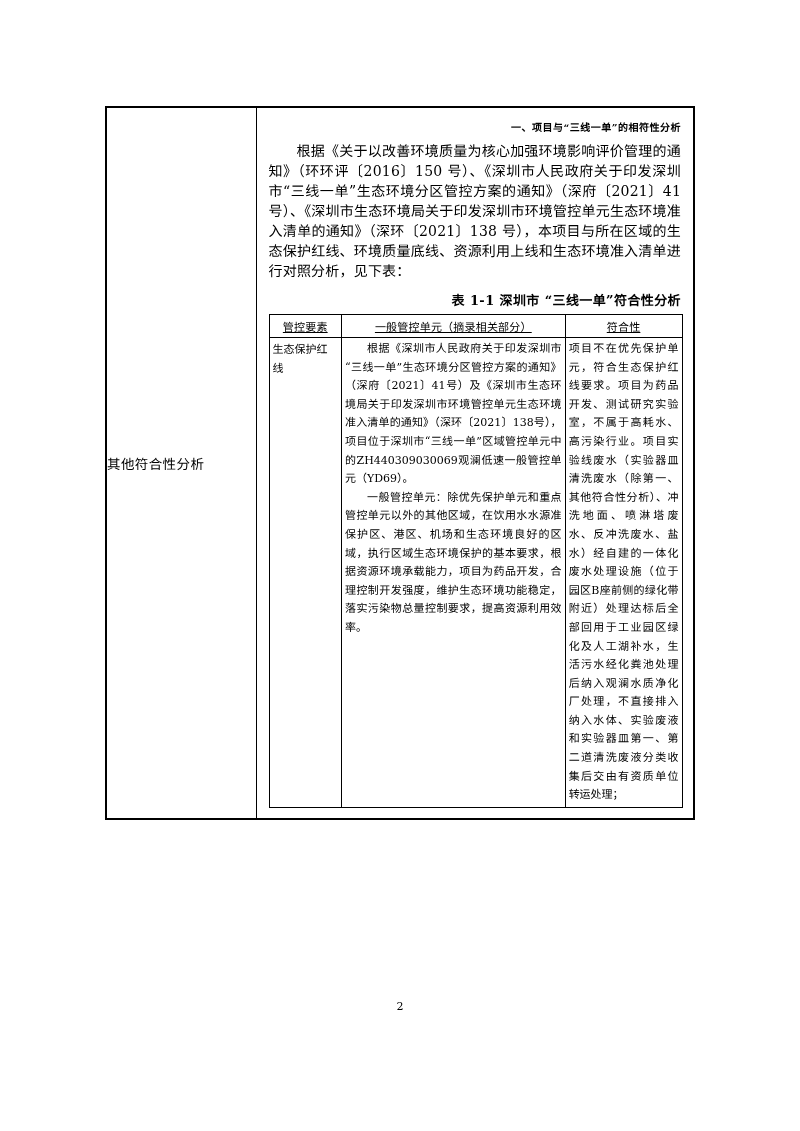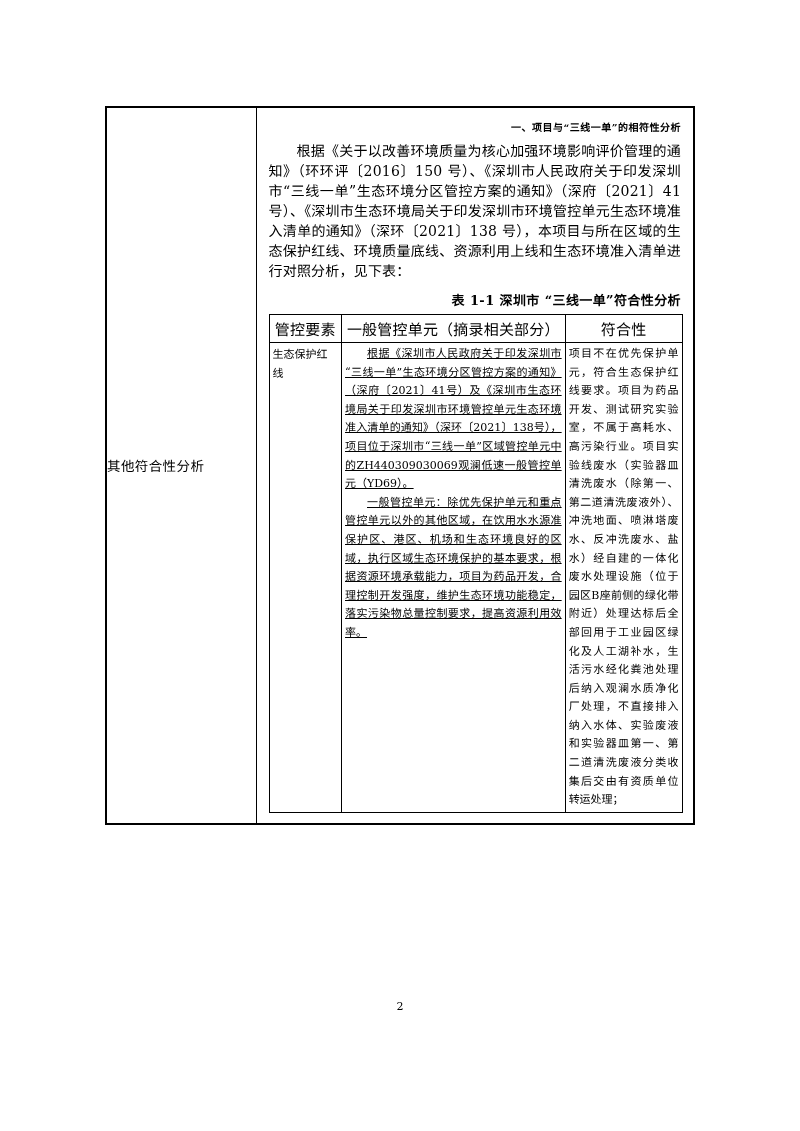--- a/index.html
+++ b/index.html
@@ -109,35 +109,35 @@
     padding: 2px 3px;
     font-weight: normal;
     vertical-align: top;
   }
   .ic-factor  { width: 72px; }
   .ic-clause  { width: 222px; }
   .ic-comply  { width: 116px; }
 
   .inner-table thead th {
     text-align: center;
-    font-size: 15px;
+    font-size: 11px;
     padding: 3px 2px 3px 2px;
     letter-spacing: .2px;
+    text-decoration: underline;
   }
 
   .cell-factor {
     vertical-align: middle;
     font-size: 11px;
     line-height: 19px;
   }
   .cell-clause {
     font-size: 11px;
     line-height: 18.6px;
     text-align: justify;
-    text-decoration: underline;
   }
   .cell-clause p {
     margin: 0;
     text-indent: 2em;
   }
   .cell-clause p.cont { text-indent: 2em; }
   .cell-comply {
     font-size: 11px;
     line-height: 18.6px;
     text-align: justify;
@@ -197,21 +197,21 @@
               </tr>
             </thead>
             <tbody>
               <tr>
                 <td class="cell-factor">生态保护红线</td>
                 <td class="cell-clause">
                   <p>根据《深圳市人民政府关于印发深圳市“三线一单”生态环境分区管控方案的通知》（深府〔2021〕41号）及《深圳市生态环境局关于印发深圳市环境管控单元生态环境准入清单的通知》（深环〔2021〕138号），项目位于深圳市“三线一单”区域管控单元中的ZH440309030069观澜低速一般管控单元（YD69）。</p>
                   <p class="cont">一般管控单元：除优先保护单元和重点管控单元以外的其他区域，在饮用水水源准保护区、港区、机场和生态环境良好的区域，执行区域生态环境保护的基本要求，根据资源环境承载能力，项目为药品开发，合理控制开发强度，维护生态环境功能稳定，落实污染物总量控制要求，提高资源利用效率。</p>
                 </td>
                 <td class="cell-comply">
-                  <p class="lead">项目不在优先保护单元，符合生态保护红线要求。项目为药品开发、测试研究实验室，不属于高耗水、高污染行业。项目实验线废水（实验器皿清洗废水（除第一、第二道清洗废液外）、冲洗地面、喷淋塔废水、反冲洗废水、盐水）经自建的一体化废水处理设施（位于园区B座前侧的绿化带附近）处理达标后全部回用于工业园区绿化及人工湖补水，生活污水经化粪池处理后纳入观澜水质净化厂处理，不直接排入纳入水体、实验废液和实验器皿第一、第二道清洗废液分类收集后交由有资质单位转运处理；</p>
+                  <p class="lead">项目不在优先保护单元，符合生态保护红线要求。项目为药品开发、测试研究实验室，不属于高耗水、高污染行业。项目实验线废水（实验器皿清洗废水（除第一、其他符合性分析）、冲洗地面、喷淋塔废水、反冲洗废水、盐水）经自建的一体化废水处理设施（位于园区B座前侧的绿化带附近）处理达标后全部回用于工业园区绿化及人工湖补水，生活污水经化粪池处理后纳入观澜水质净化厂处理，不直接排入纳入水体、实验废液和实验器皿第一、第二道清洗废液分类收集后交由有资质单位转运处理；</p>
                 </td>
               </tr>
             </tbody>
           </table>
 
         </td>
       </tr>
 
     </tbody>
   </table>

